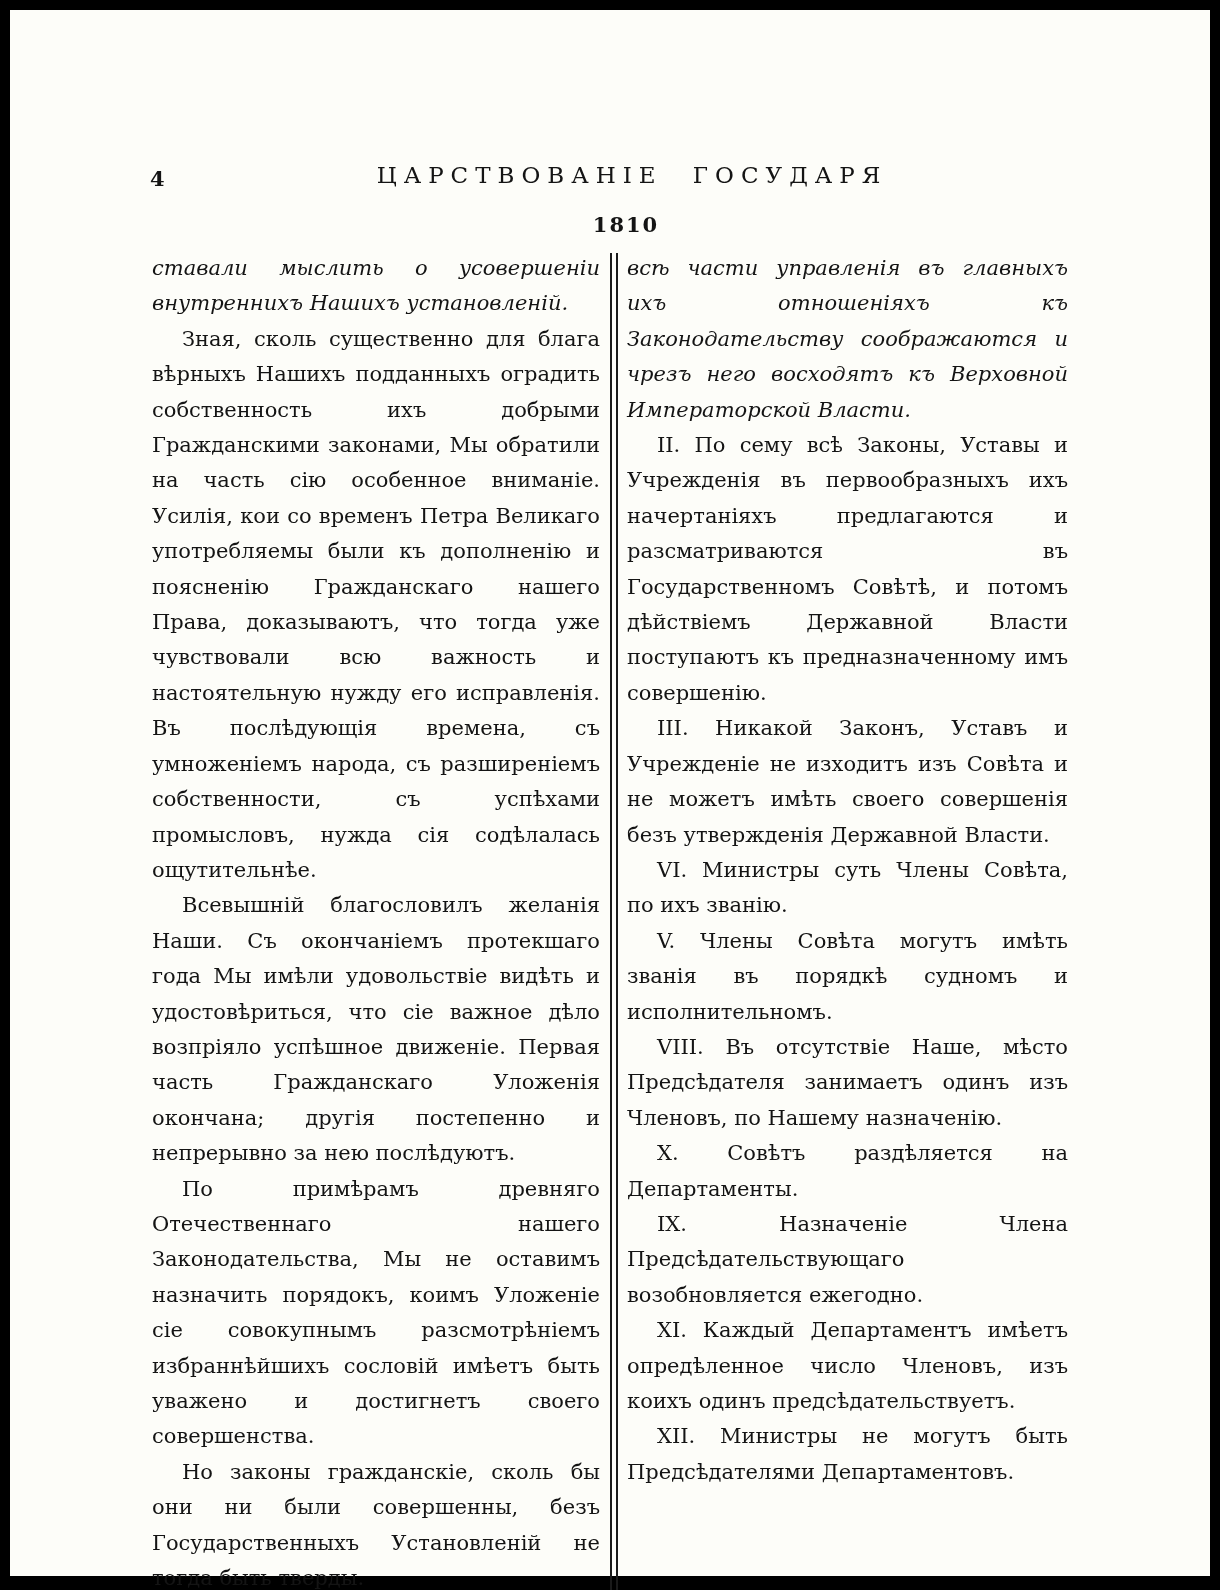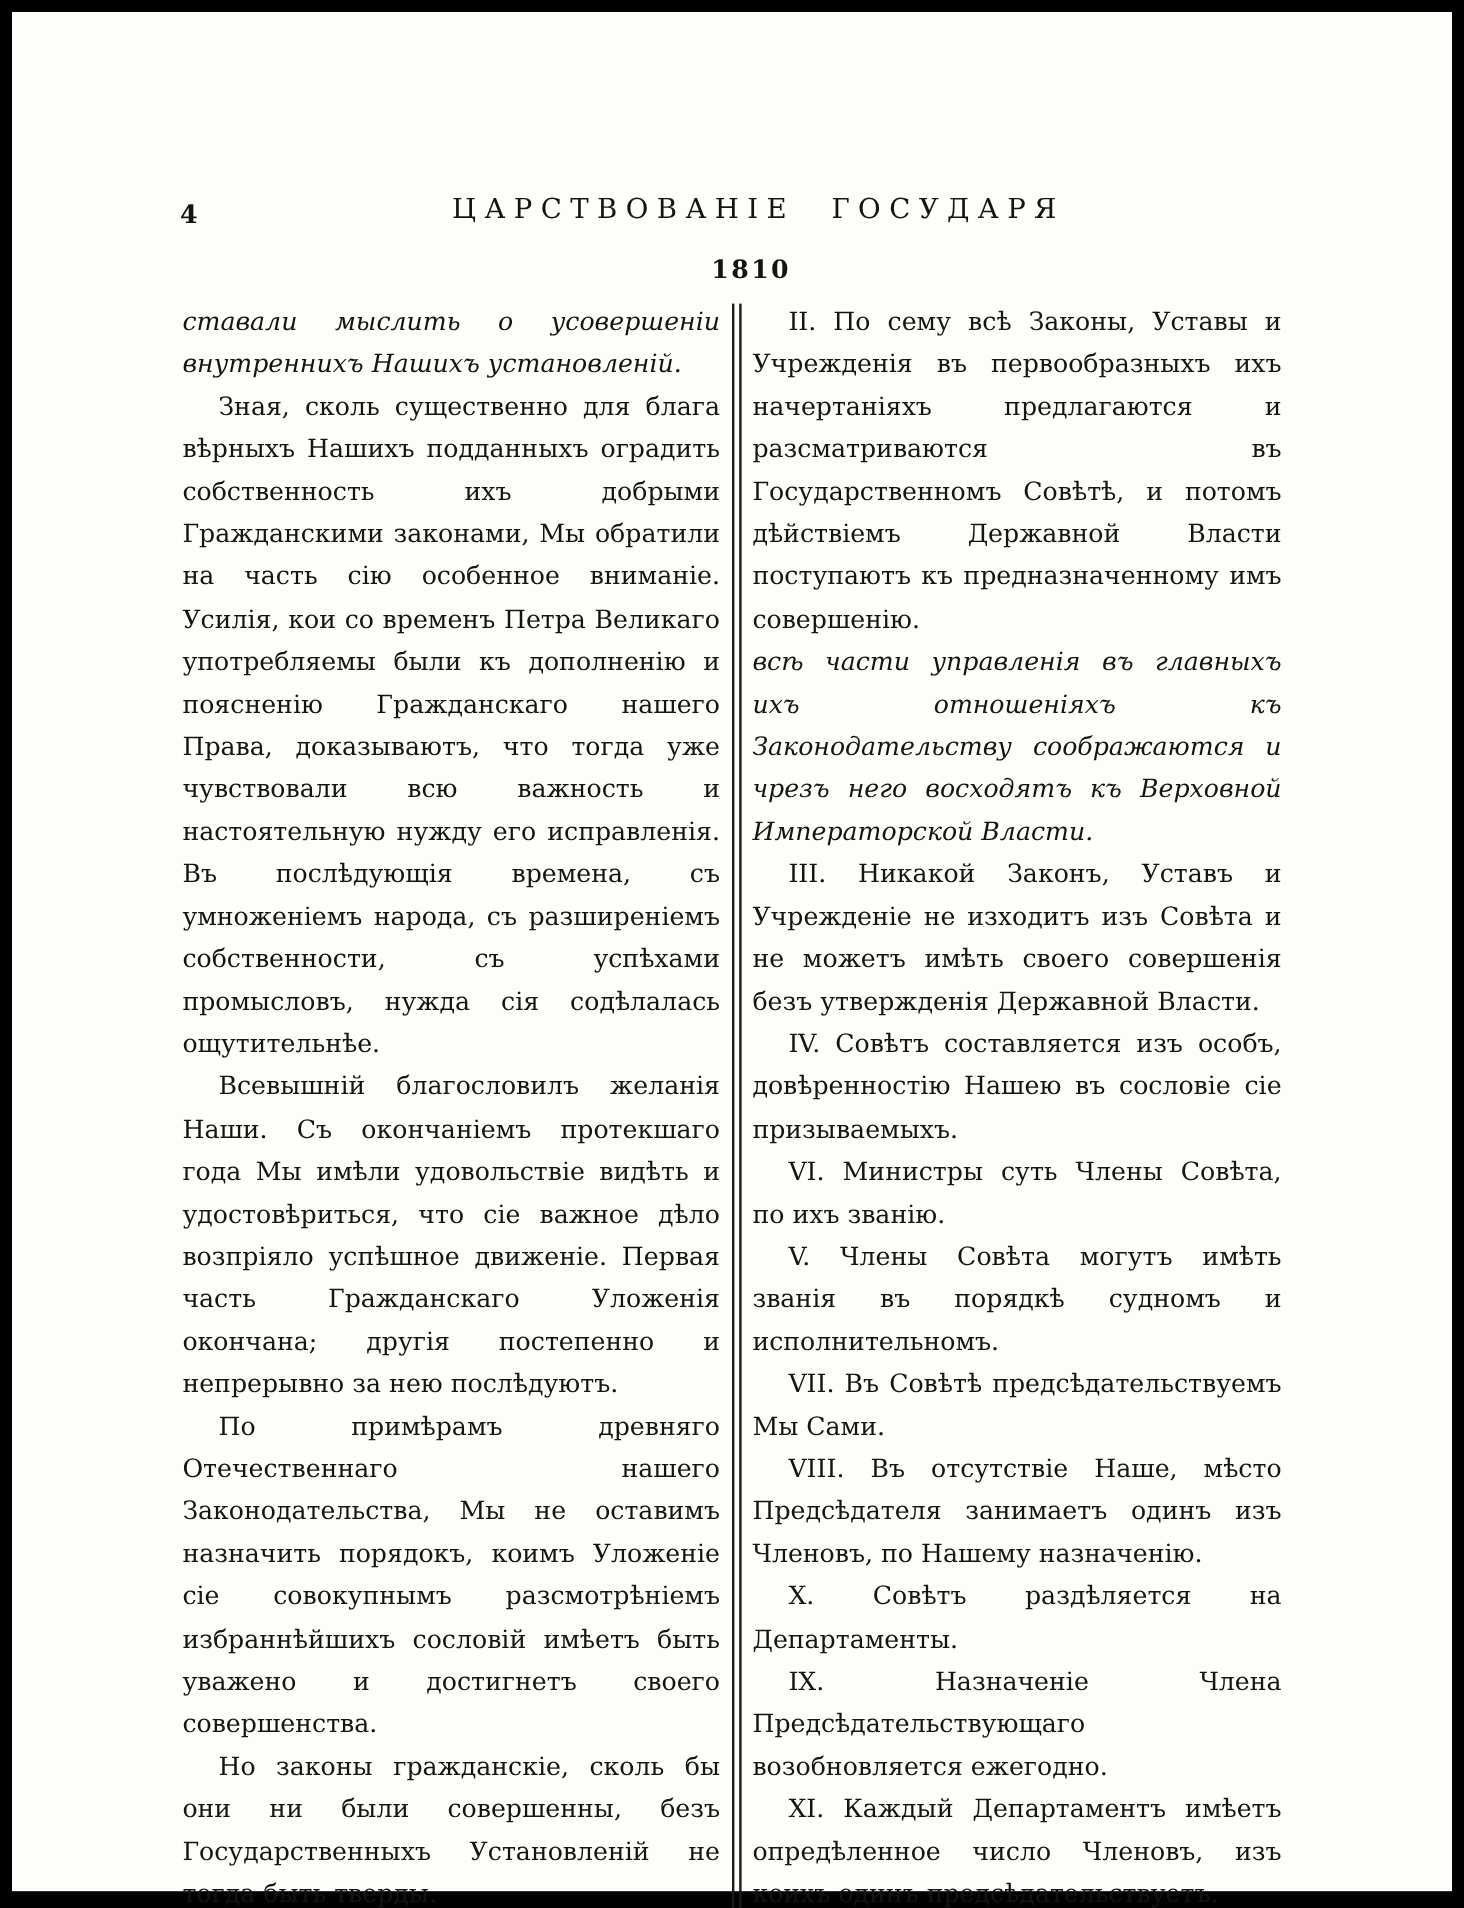--- a/index.html
+++ b/index.html
@@ -98,27 +98,25 @@
           <p class="para no-indent"><span>ставали мыслить о усовершеніи внутреннихъ Нашихъ установленій.</span></p>
           <p class="para"><span>Зная, сколь существенно для блага вѣрныхъ Нашихъ подданныхъ оградить собственность ихъ добрыми Гражданскими законами, Мы обратили на часть сію особенное вниманіе. Усилія, кои со временъ Петра Великаго употребляемы были къ дополненію и поясненію Гражданскаго нашего Права, доказываютъ, что тогда уже чувствовали всю важность и настоятельную нужду его исправленія. Въ послѣдующія времена, съ умноженіемъ народа, съ разширеніемъ собственности, съ успѣхами промысловъ, нужда сія содѣлалась ощутительнѣе.</span></p>
           <p class="para"><span>Всевышній благословилъ желанія Наши. Съ окончаніемъ протекшаго года Мы имѣли удовольствіе видѣть и удостовѣриться, что сіе важное дѣло возпріяло успѣшное движеніе. Первая часть Гражданскаго Уложенія окончана; другія постепенно и непрерывно за нею послѣдуютъ.</span></p>
           <p class="para"><span>По примѣрамъ древняго Отечественнаго нашего Законодательства, Мы не оставимъ назначить порядокъ, коимъ Уложеніе сіе совокупнымъ разсмотрѣніемъ избраннѣйшихъ сословій имѣетъ быть уважено и достигнетъ своего совершенства.</span></p>
           <p class="para"><span>Но законы гражданскіе, сколь бы они ни были совершенны, безъ Государственныхъ Установленій не тогда быть тверды.</span></p>
         </div>
 
       <div class="divider"></div>
 
       <div class="column right">
+          <p class="para no-indent"><span>всѣ части управленія въ главныхъ ихъ отношеніяхъ къ Законодательству соображаются и чрезъ него восходятъ къ Верховной Императорской Власти.</span></p>
           <p class="para"><span>II. По сему всѣ Законы, Уставы и Учрежденія въ первообразныхъ ихъ начертаніяхъ предлагаются и разсматриваются въ Государственномъ Совѣтѣ, и потомъ дѣйствіемъ Державной Власти поступаютъ къ предназначенному имъ совершенію.</span></p>
-          <p class="para no-indent"><span>всѣ части управленія въ главныхъ ихъ отношеніяхъ къ Законодательству соображаются и чрезъ него восходятъ къ Верховной Императорской Власти.</span></p>
           <p class="para"><span>III. Никакой Законъ, Уставъ и Учрежденіе не изходитъ изъ Совѣта и не можетъ имѣть своего совершенія безъ утвержденія Державной Власти.</span></p>
-          <p class="para"><span>IV. Совѣтъ составляется изъ особъ, довѣренностію Нашею въ сословіе сіе призываемыхъ.</span></p>
           <p class="para"><span>VI. Министры суть Члены Совѣта, по ихъ званію.</span></p>
           <p class="para"><span>V. Члены Совѣта могутъ имѣть званія въ порядкѣ судномъ и исполнительномъ.</span></p>
-          <p class="para"><span>VII. Въ Совѣтѣ предсѣдательствуемъ Мы Сами.</span></p>
           <p class="para"><span>VIII. Въ отсутствіе Наше, мѣсто Предсѣдателя занимаетъ одинъ изъ Членовъ, по Нашему назначенію.</span></p>
           <p class="para"><span>X. Совѣтъ раздѣляется на Департаменты.</span></p>
           <p class="para"><span>IX. Назначеніе Члена Предсѣдательствующаго возобновляется ежегодно.</span></p>
           <p class="para"><span>XI. Каждый Департаментъ имѣетъ опредѣленное число Членовъ, изъ коихъ одинъ предсѣдательствуетъ.</span></p>
           <p class="para"><span>XII. Министры не могутъ быть Предсѣдателями Департаментовъ.</span></p>
         </div>
     </div>
 
   </div>
 </div>

